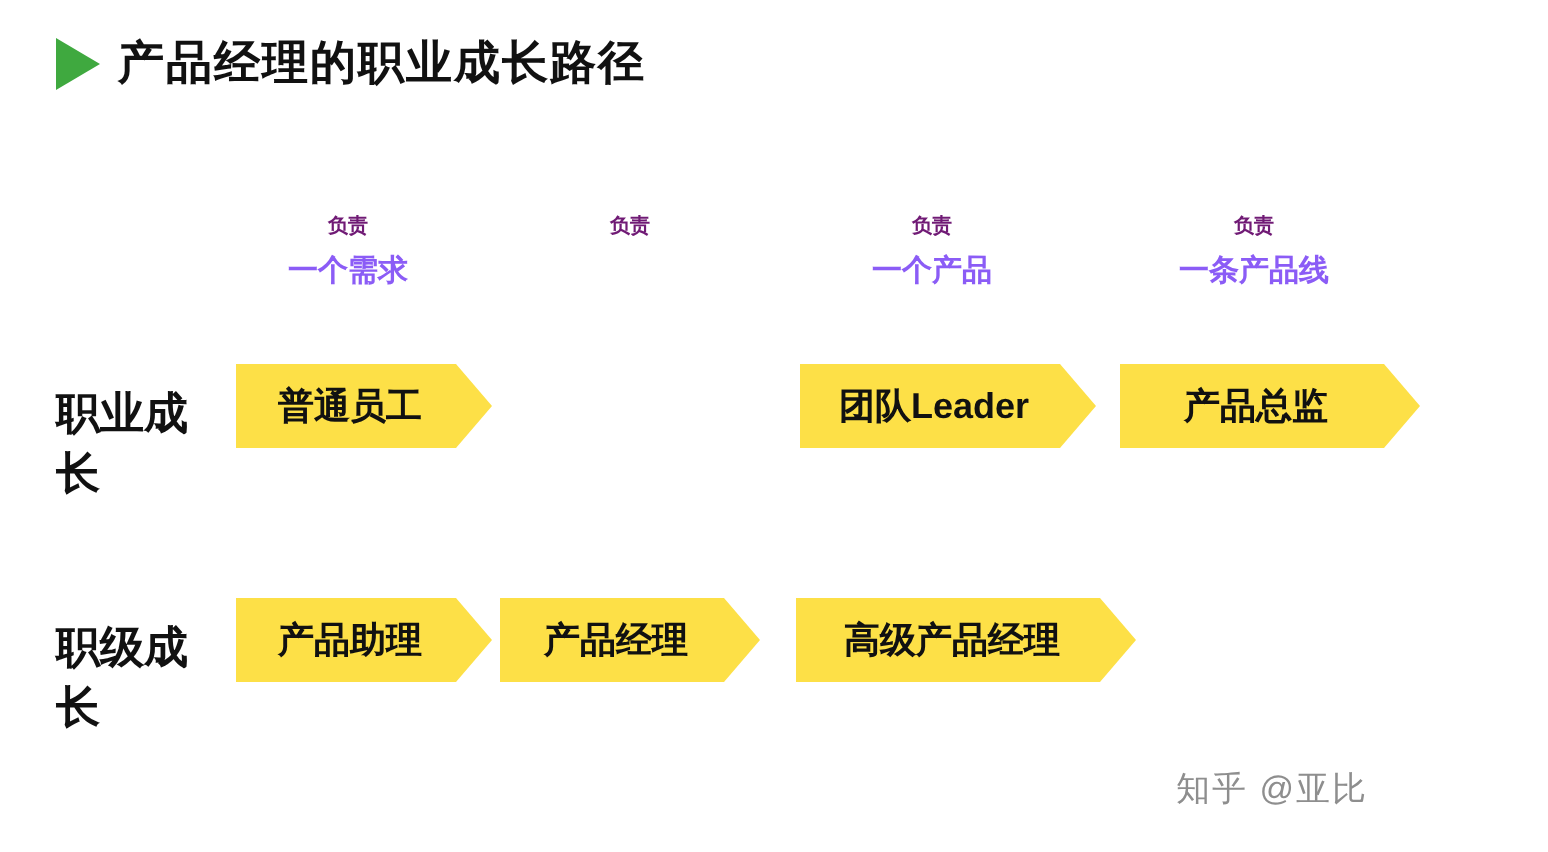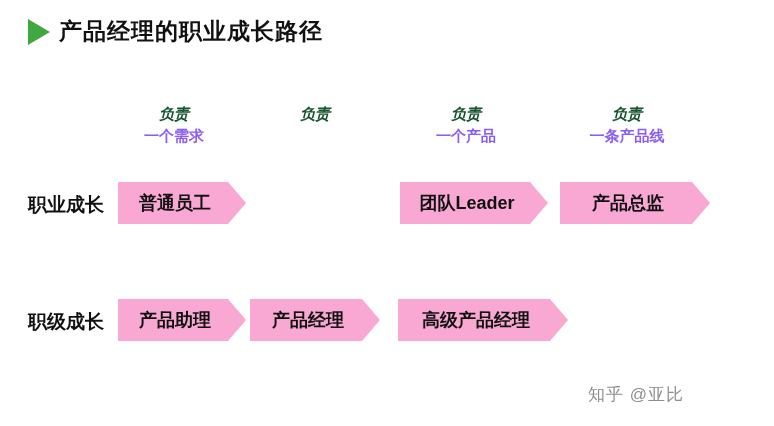--- a/index.html
+++ b/index.html
@@ -37,46 +37,45 @@
   }
   
   .duty{
     position:absolute;
     top:103px;
     text-align:center;
     box-sizing:border-box;
     padding-right:16px;
   }
   .duty .duty-top{
-    font-size:15px;
+    font-size:10px;
     font-weight:bold;
-    color:#14532d;
+    color:#701a75;
     line-height:22px;
-    font-style:italic;
   }
   .duty .duty-bottom{
     font-size:15px;
     font-weight:bold;
     color:#8b5cf6;
     line-height:22px;
   }
   
   .row-label{
     position:absolute;
     left:28px;
     width:84px;
-    font-size:19px;
+    font-size:22px;
     font-weight:bold;
     color:#111111;
   }
   
   .arrow{
     position:absolute;
     height:42px;
-    background:#f9a8d4;
+    background:#fde047;
     clip-path:polygon(0 0, calc(100% - 18px) 0, 100% 50%, calc(100% - 18px) 100%, 0 100%);
     display:flex;
     align-items:center;
     justify-content:center;
     box-sizing:border-box;
     padding-right:14px;
   }
   .arrow span{
     font-size:18px;
     font-weight:bold;

